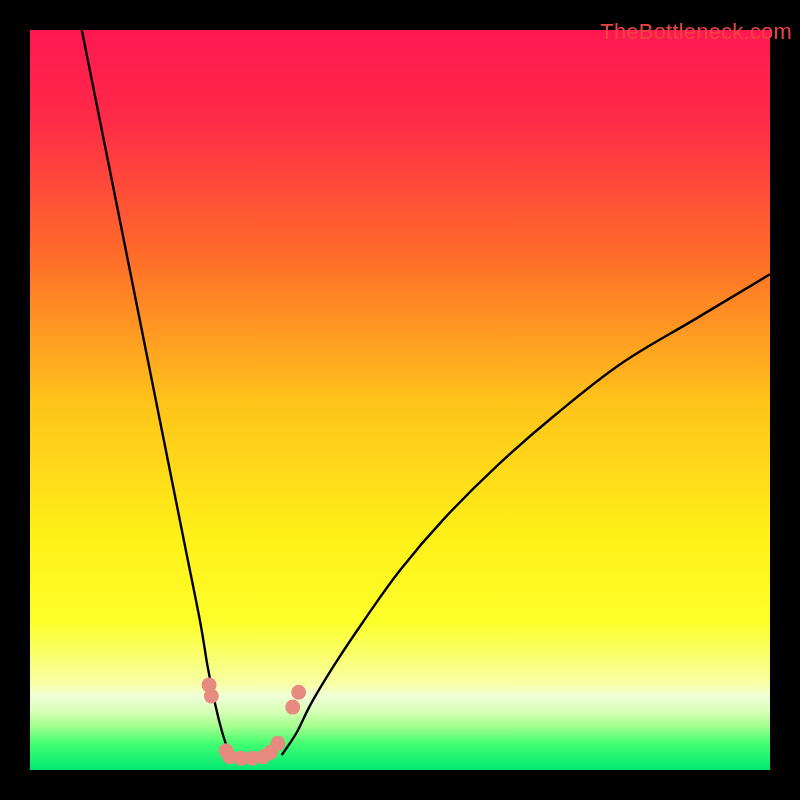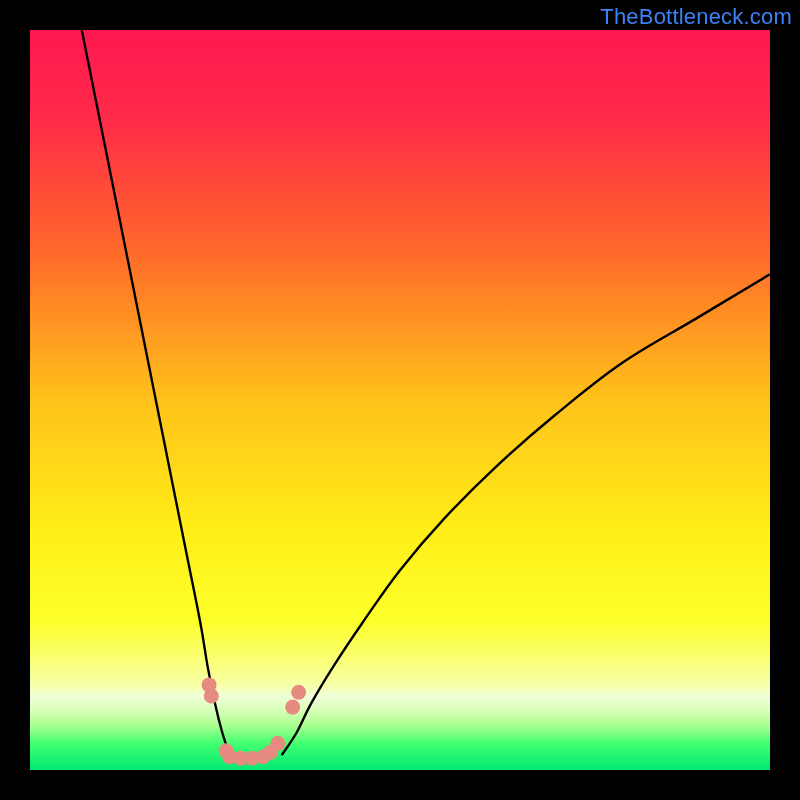--- a/index.html
+++ b/index.html
@@ -6,23 +6,23 @@
   body {
     width: 800px;
     height: 800px;
     background: #000;
     position: relative;
     font-family: Arial, Helvetica, sans-serif;
     overflow: hidden;
   }
   .watermark {
     position: absolute;
-    top: 4px;
+    top: 19px;
     right: 8px;
-    color: #3b82f6;
+    color: #ef4444;
     font-size: 22px;
     font-weight: 400;
     z-index: 10;
     letter-spacing: 0.2px;
   }
   .plot-area {
     position: absolute;
     left: 30px;
     top: 30px;
     width: 740px;

